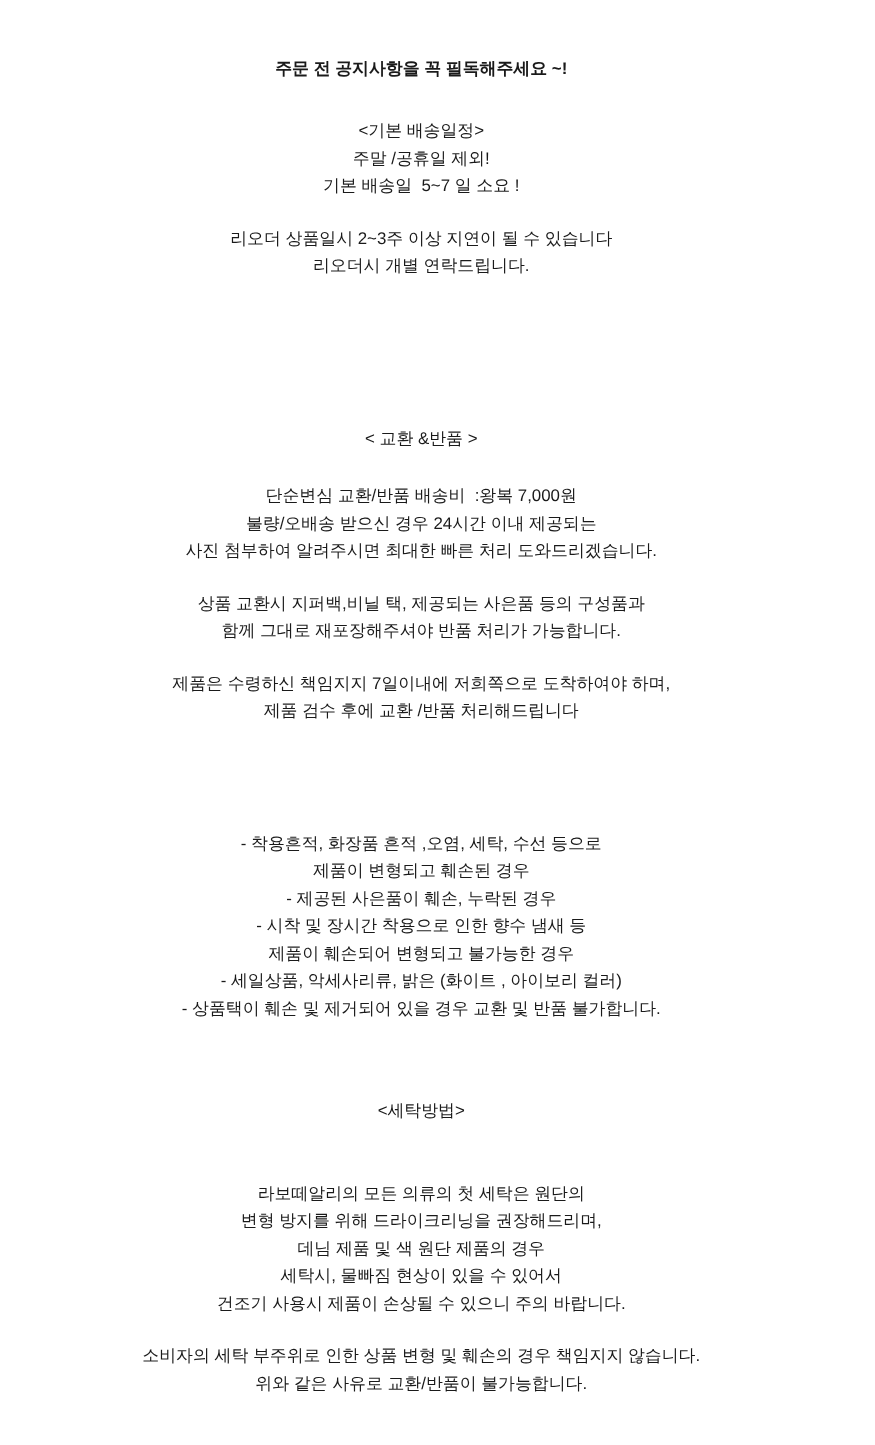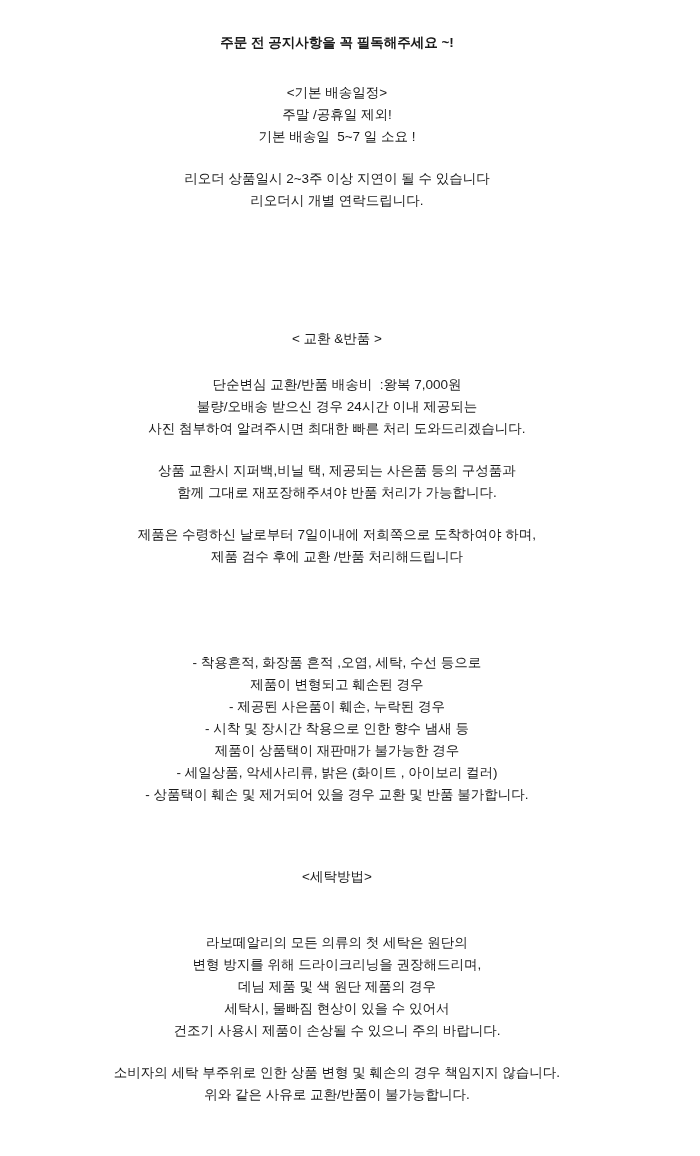--- a/index.html
+++ b/index.html
@@ -14,21 +14,21 @@
     color: #1a1a1a;
     font-size: 13.5px;
     line-height: 1.0;
     -webkit-font-smoothing: antialiased;
   }
   .page {
     width: 674px;
     height: 1156px;
     position: relative;
     box-sizing: border-box;
-    padding: 4px;
+    padding: 16px;
   }
   .block {
     text-align: center;
   }
   .line {
     display: block;
     text-align: center;
     white-space: pre;
     line-height: 22px;
   }
@@ -74,33 +74,33 @@
   <div class="block">
     <span class="line section-title">&lt; 교환 &amp;반품 &gt;</span>
     <div class="spacer-24"></div>
     <span class="line">단순변심 교환/반품 배송비  :왕복 7,000원</span>
     <span class="line">불량/오배송 받으신 경우 24시간 이내 제공되는</span>
     <span class="line">사진 첨부하여 알려주시면 최대한 빠른 처리 도와드리겠습니다.</span>
     <div class="spacer-20"></div>
     <span class="line">상품 교환시 지퍼백,비닐 택, 제공되는 사은품 등의 구성품과</span>
     <span class="line">함께 그대로 재포장해주셔야 반품 처리가 가능합니다.</span>
     <div class="spacer-20"></div>
-    <span class="line">제품은 수령하신 날로부터 7일이내에 저희쪽으로 도착하여야 하며,</span>
+    <span class="line">제품은 수령하신 책임지지 7일이내에 저희쪽으로 도착하여야 하며,</span>
     <span class="line">제품 검수 후에 교환 /반품 처리해드립니다</span>
   </div>
 
   <div class="spacer-60"></div>
 
   <div class="block">
     <div class="spacer-24"></div>
     <span class="line">- 착용흔적, 화장품 흔적 ,오염, 세탁, 수선 등으로</span>
     <span class="line">제품이 변형되고 훼손된 경우</span>
     <span class="line">- 제공된 사은품이 훼손, 누락된 경우</span>
     <span class="line">- 시착 및 장시간 착용으로 인한 향수 냄새 등</span>
-    <span class="line">제품이 상품택이 재판매가 불가능한 경우</span>
+    <span class="line">제품이 훼손되어 변형되고 불가능한 경우</span>
     <span class="line">- 세일상품, 악세사리류, 밝은 (화이트 , 아이보리 컬러)</span>
     <span class="line">- 상품택이 훼손 및 제거되어 있을 경우 교환 및 반품 불가합니다.</span>
   </div>
 
   <div class="spacer-60"></div>
 
   <div class="block">
     <span class="line section-title">&lt;세탁방법&gt;</span>
     <div class="spacer-44"></div>
     <span class="line">라보떼알리의 모든 의류의 첫 세탁은 원단의</span>

